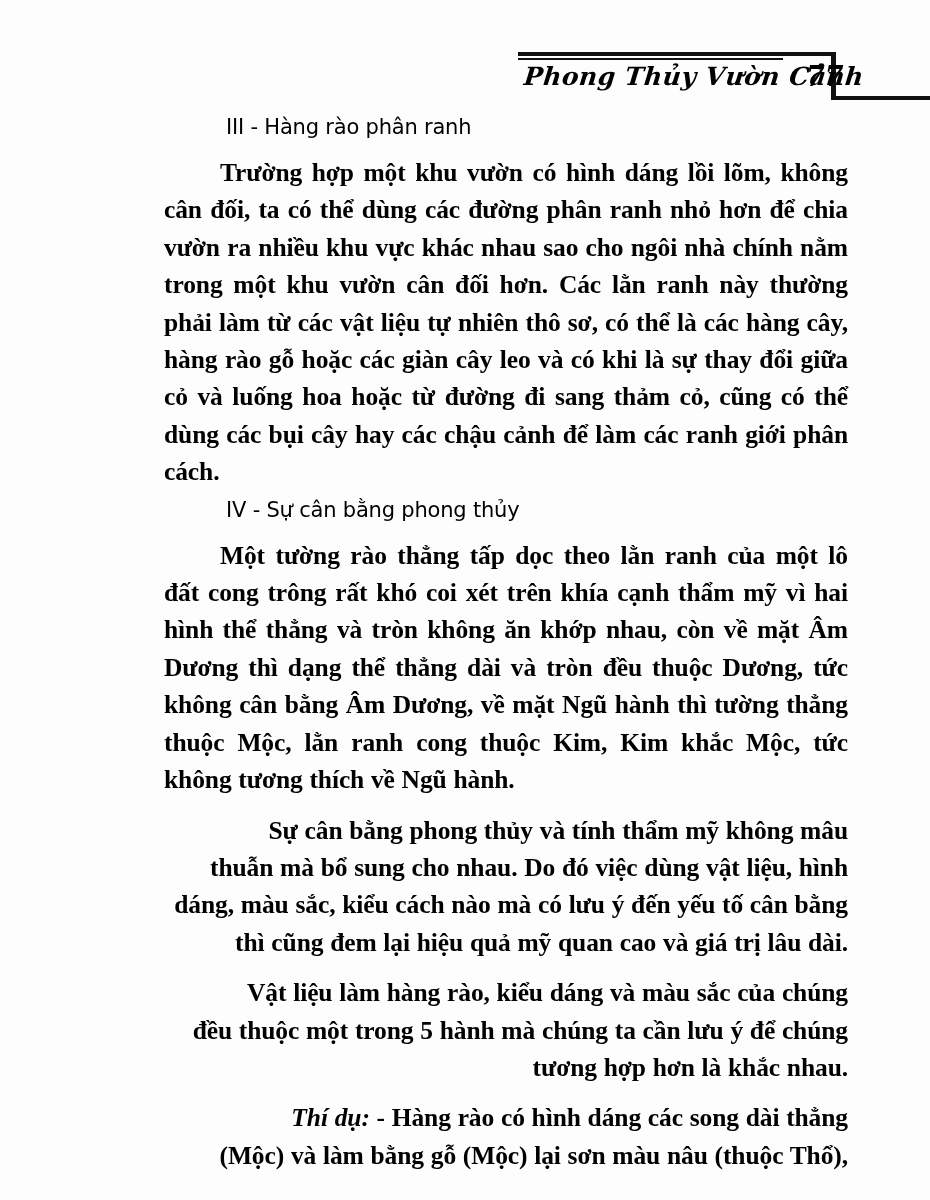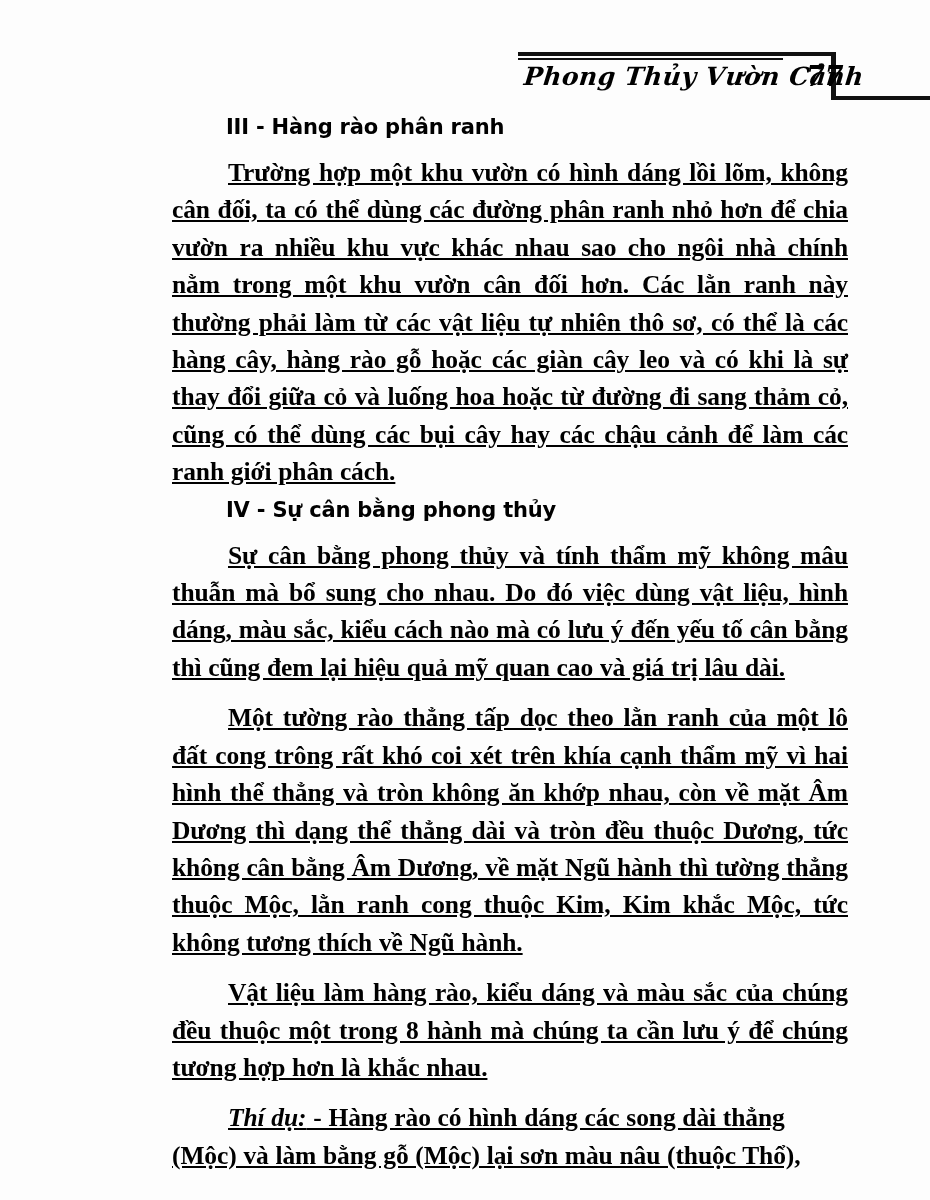--- a/index.html
+++ b/index.html
@@ -92,45 +92,45 @@
   
   .content {
     position: absolute;
     left: 160px;
     top: 112px;
     width: 688px;
   }
 
   .section-heading {
     font-family: "DejaVu Sans", "Liberation Sans", sans-serif;
-    font-weight: bold;
+    font-weight: normal;
     font-size: 21px;
     line-height: 30px;
     margin: 0 0 12px 0;
     padding-left: 66px;
     letter-spacing: -0.2px;
   }
   .section-heading.second {
     margin-top: 4px;
   }
 
   p.body-par {
-    margin: 0 0 0 12px;
+    margin: 0 0 0 4px;
     font-size: 25.5px;
     line-height: 37.4px;
     text-align: justify;
     text-indent: 56px;
     letter-spacing: -0.1px;
     word-spacing: 0.5px;
     font-weight: 600;
     font-family: "Liberation Serif", "DejaVu Serif", serif;
-    text-decoration: underline;
   }
   p.body-par + p.body-par {
     margin-top: 13px;
+    text-align: right;
   }
   p.body-par.last-clipped {
     text-align: left;
   }
   .ital {
     font-style: italic;
   }
   
 </style>
 </head>
@@ -148,21 +148,21 @@
 </div>
 
 <div class="content">
 
   <h2 class="section-heading">III - Hàng rào phân ranh</h2>
 
   <p class="body-par">Trường hợp một khu vườn có hình dáng lồi lõm, không cân đối, ta có thể dùng các đường phân ranh nhỏ hơn để chia vườn ra nhiều khu vực khác nhau sao cho ngôi nhà chính nằm trong một khu vườn cân đối hơn. Các lằn ranh này thường phải làm từ các vật liệu tự nhiên thô sơ, có thể là các hàng cây, hàng rào gỗ hoặc các giàn cây leo và có khi là sự thay đổi giữa cỏ và luống hoa hoặc từ đường đi sang thảm cỏ, cũng có thể dùng các bụi cây hay các chậu cảnh để làm các ranh giới phân cách.</p>
 
   <h2 class="section-heading second">IV - Sự cân bằng phong thủy</h2>
 
+  <p class="body-par">Một tường rào thẳng tấp dọc theo lằn ranh của một lô đất cong trông rất khó coi xét trên khía cạnh thẩm mỹ vì hai hình thể thẳng và tròn không ăn khớp nhau, còn về mặt Âm Dương thì  dạng thể thẳng dài và tròn đều thuộc Dương, tức không cân bằng Âm Dương, về mặt Ngũ hành thì tường thẳng thuộc Mộc, lằn ranh cong thuộc Kim, Kim khắc Mộc, tức không tương thích về Ngũ hành.</p>
+
   <p class="body-par">Sự cân bằng phong thủy và tính thẩm mỹ không mâu thuẫn mà bổ sung cho nhau. Do đó việc dùng vật liệu, hình dáng, màu sắc, kiểu cách nào mà có lưu ý đến yếu tố cân bằng thì cũng đem lại hiệu quả mỹ quan cao và giá trị lâu dài.</p>
 
-  <p class="body-par">Một tường rào thẳng tấp dọc theo lằn ranh của một lô đất cong trông rất khó coi xét trên khía cạnh thẩm mỹ vì hai hình thể thẳng và tròn không ăn khớp nhau, còn về mặt Âm Dương thì  dạng thể thẳng dài và tròn đều thuộc Dương, tức không cân bằng Âm Dương, về mặt Ngũ hành thì tường thẳng thuộc Mộc, lằn ranh cong thuộc Kim, Kim khắc Mộc, tức không tương thích về Ngũ hành.</p>
-
-  <p class="body-par">Vật liệu làm hàng rào, kiểu dáng và màu sắc của chúng đều thuộc một trong 8 hành mà chúng ta cần lưu ý để chúng tương hợp hơn là khắc nhau.</p>
+  <p class="body-par">Vật liệu làm hàng rào, kiểu dáng và màu sắc của chúng đều thuộc một trong 5 hành mà chúng ta cần lưu ý để chúng tương hợp hơn là khắc nhau.</p>
 
   <p class="body-par last-clipped"><span class="ital">Thí dụ:</span><span> - Hàng rào có hình dáng các song dài thẳng (Mộc) và làm bằng gỗ (Mộc) lại sơn màu nâu (thuộc Thổ),</span></p>
 
 </div>
 
 </body></html>

